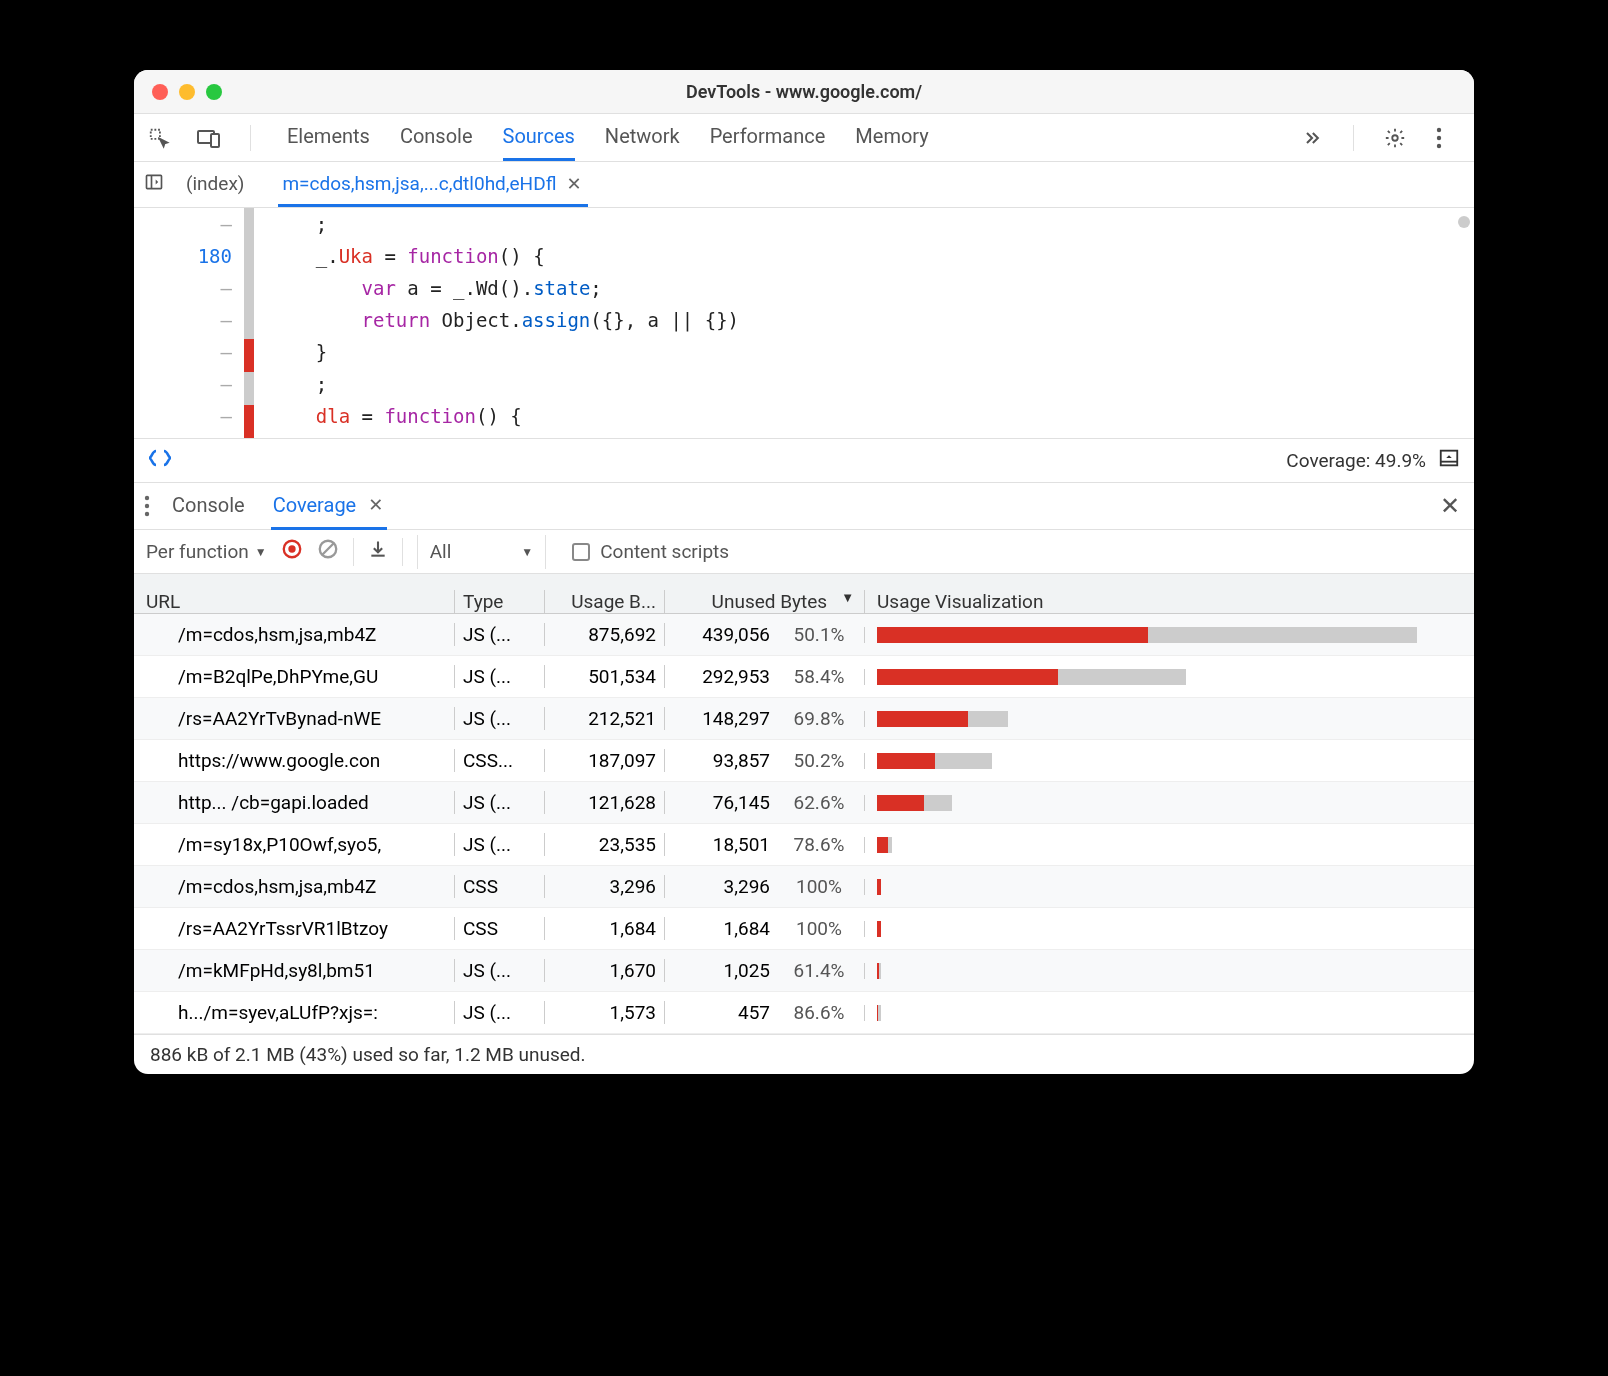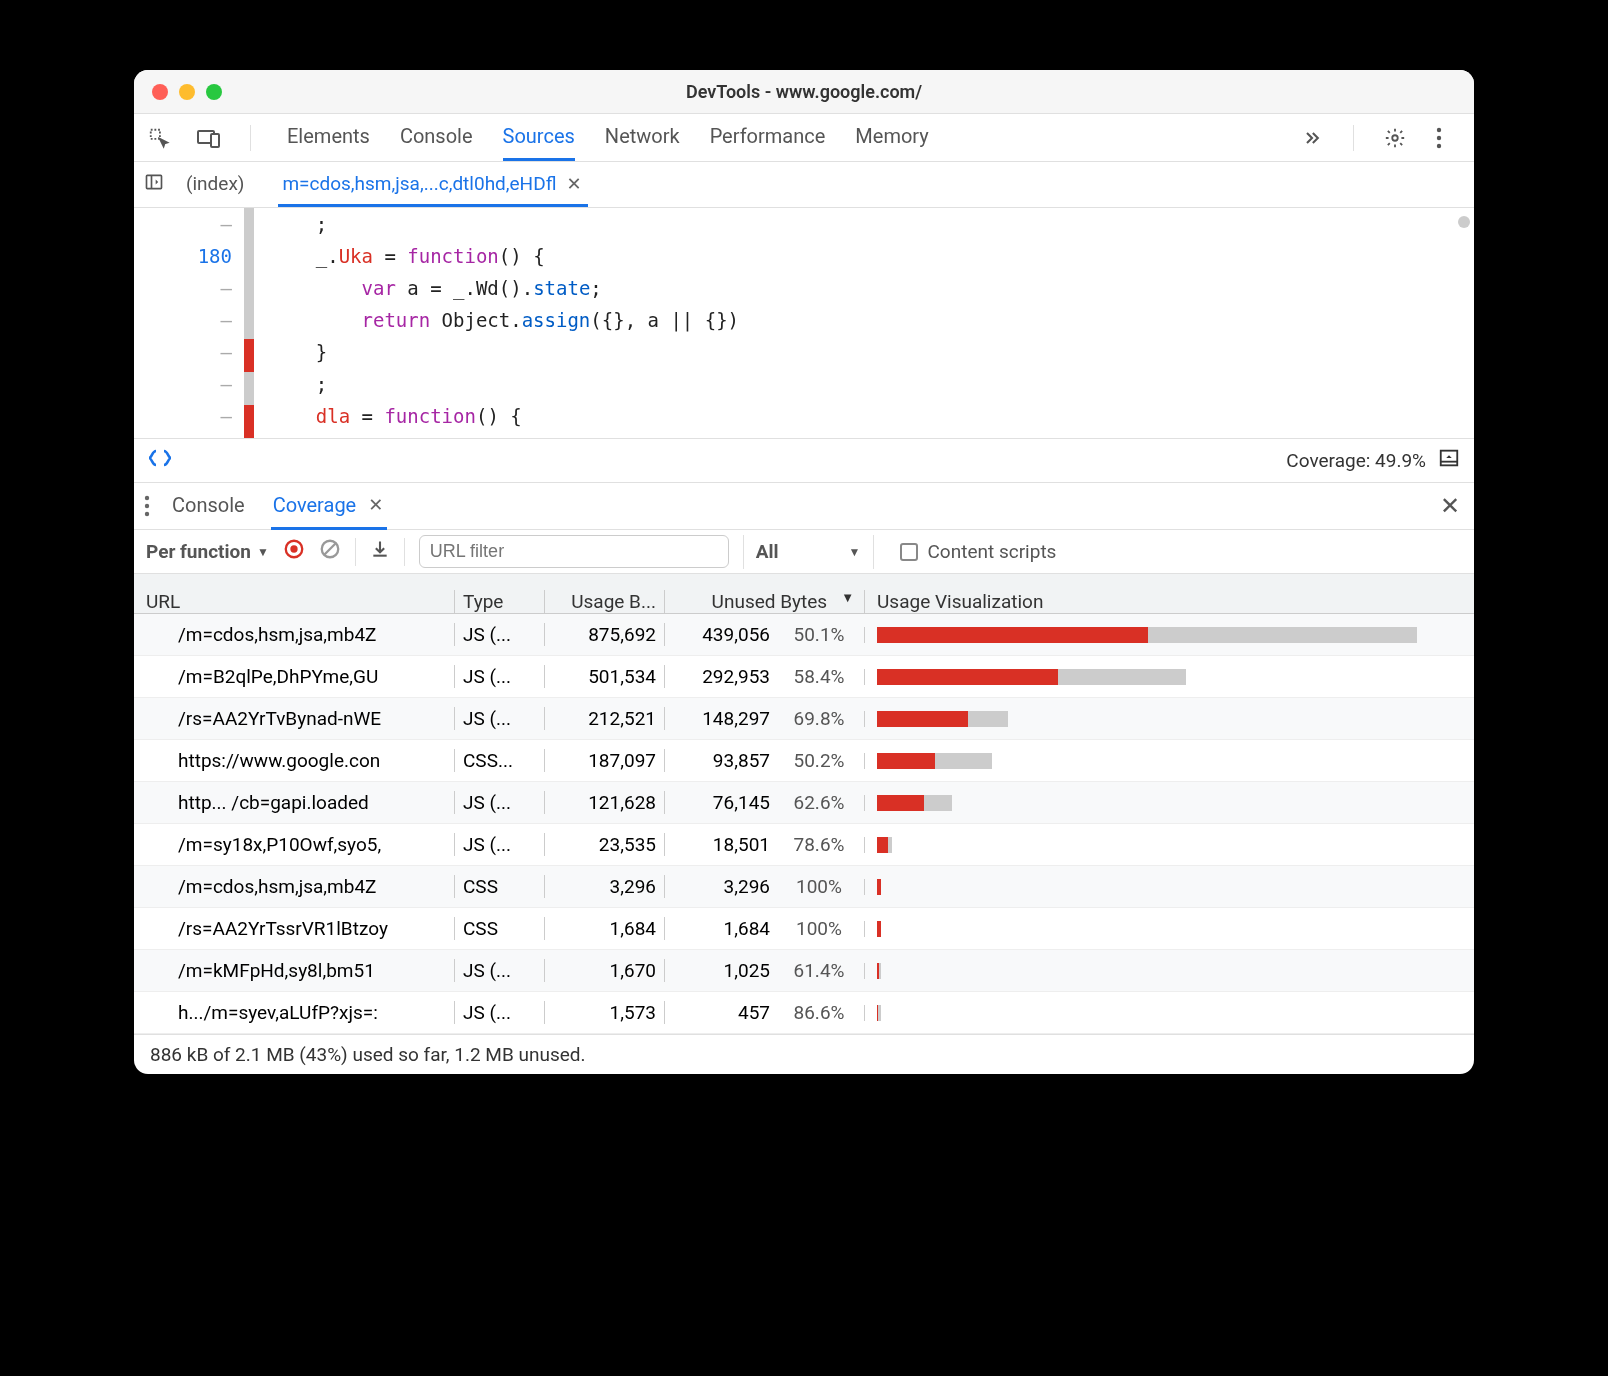--- a/index.html
+++ b/index.html
@@ -109,21 +109,21 @@
 }
 .drawer-tabs .more-icon { color: #666; }
 .drawer-tab { color: #555; padding: 10px 2px; border-bottom: 3px solid transparent; cursor: pointer; display: flex; align-items: center; gap: 10px; }
 .drawer-tab.active { color: #1a73e8; border-bottom-color: #1a73e8; }
 .drawer-close { position: absolute; right: 14px; font-size: 24px; color: #555; cursor: pointer; }
 
 .coverage-toolbar {
   height: 44px; display: flex; align-items: center; border-bottom: 1px solid #e0e0e0;
   padding: 0 12px; gap: 14px; font-size: 19px; color: #555;
 }
-.dropdown { display: flex; align-items: center; gap: 6px; cursor: pointer; font-weight: bold; }
+.dropdown { display: flex; align-items: center; gap: 6px; cursor: pointer; }
 .record-btn { color: #d93025; }
 .url-filter {
   flex: 0 0 310px; border: 1px solid #ccc; border-radius: 6px; padding: 5px 10px;
   font-size: 18px; color: #888; background: #fff;
 }
 .type-filter { display: flex; align-items: center; gap: 70px; padding: 0 12px; border-left: 1px solid #e0e0e0; border-right: 1px solid #e0e0e0; height: 34px; }
 .checkbox-wrap { display: flex; align-items: center; gap: 10px; padding-left: 12px; }
 .checkbox { width: 18px; height: 18px; border: 2px solid #888; border-radius: 3px; }
 
 .cov-table {
@@ -319,21 +319,20 @@
     </div>
     <div style="width:1px;height:28px;background:#e0e0e0;"></div>
     <div class="icon-btn">
       <svg width="20" height="20" viewBox="0 0 24 24" fill="none" stroke="#555" stroke-width="2.5">
           <path d="M12 3v13"></path>
           <path d="M7 11l5 5 5-5"></path>
           <path d="M4 20h16"></path>
         </svg>
     </div>
     <div style="width:1px;height:28px;background:#e0e0e0;"></div>
-    <input class="url-filter" placeholder="URL filter" style="">
     <div class="type-filter dropdown">
       <span>All</span>
       <span style="font-size:12px;">▼</span>
     </div>
     <div class="checkbox-wrap">
       <div class="checkbox"></div>
       <span>Content scripts</span>
     </div>
   </div>
 

